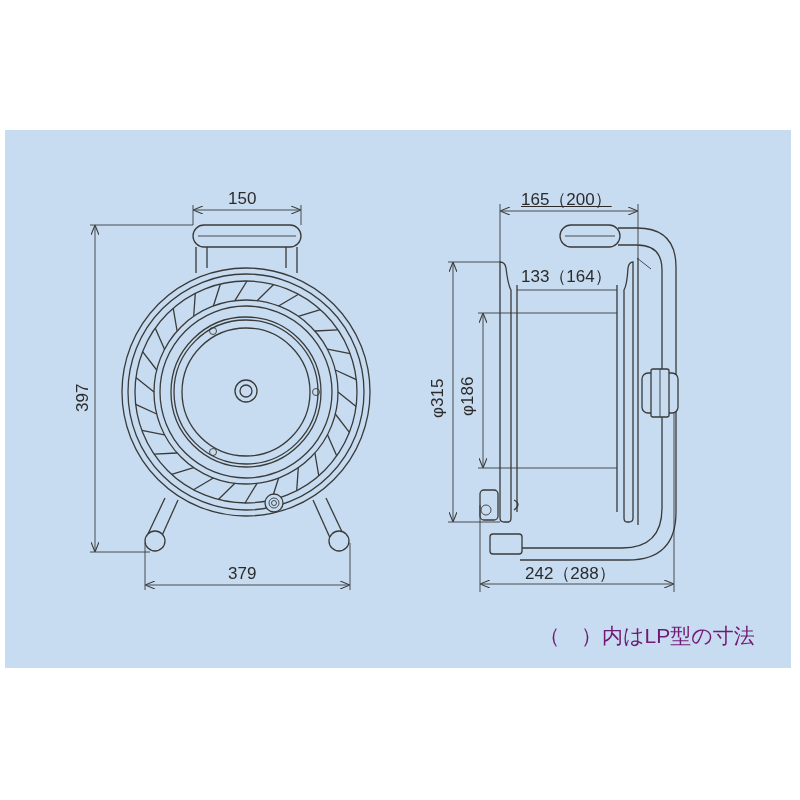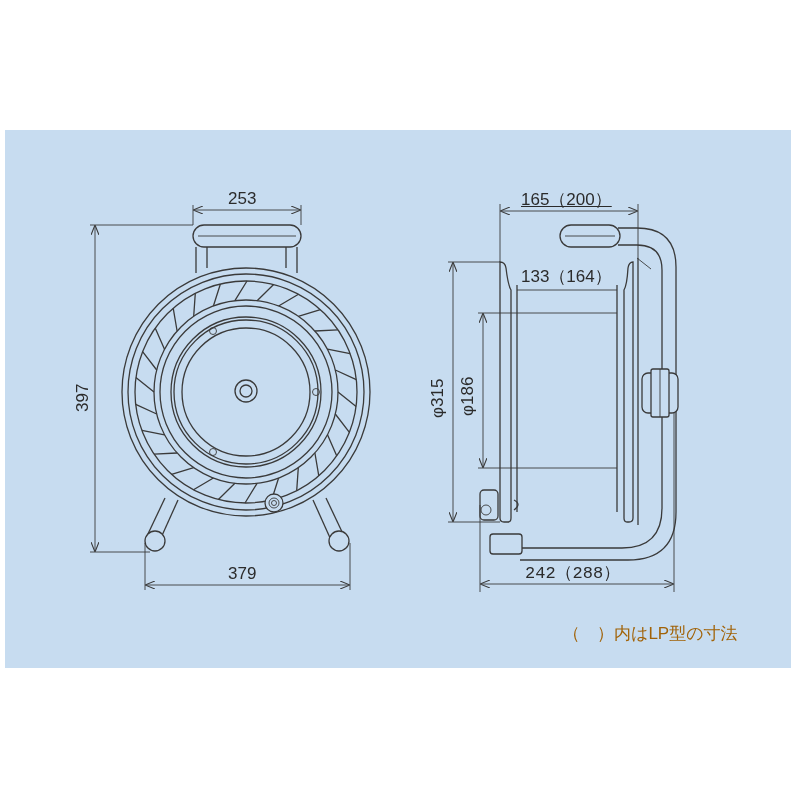--- a/index.html
+++ b/index.html
@@ -4,21 +4,21 @@
 <style>
   html, body { margin:0; padding:0; background:#ffffff; }
   body { width:800px; height:800px; position:relative; overflow:hidden; font-family:"Liberation Sans", sans-serif; }
   .panel { position:absolute; left:5px; top:130px; width:786px; height:538px; background:#c7dcf0; }
   svg { position:absolute; left:0; top:0; }
   .ln { fill:none; stroke:#3a3a3a; stroke-width:1.3; }
   .thin { fill:none; stroke:#3a3a3a; stroke-width:0.9; }
   .fillp { fill:#c7dcf0; stroke:#3a3a3a; stroke-width:1.3; }
   .lbl { position:absolute; color:#2b2b2b; font-size:17px; white-space:nowrap; line-height:1; }
   .vert { transform-origin:left top; transform:rotate(-90deg); }
-  .note { position:absolute; left:563px; top:622px; font-size:17px; color:#a16207; white-space:nowrap; }
+  .note { position:absolute; left:539px; top:622px; font-size:21px; color:#701a75; white-space:nowrap; }
 </style>
 </head>
 <body>
 
 <div class="panel"></div>
 
 <svg width="800" height="800" viewBox="0 0 800 800">
   <defs>
     <marker id="arr" markerWidth="10" markerHeight="8" refX="9" refY="4" orient="auto-start-reverse" markerUnits="userSpaceOnUse">
       <path d="M0,0 L10,4 L0,8" fill="none" stroke="#3a3a3a" stroke-width="1.1"></path>
@@ -115,23 +115,23 @@
     <path class="thin" d="M453,263 L453,521" marker-start="url(#arr)" marker-end="url(#arr)"></path>
 
     <path class="thin" d="M478,313 L517,313 M478,468 L517,468"></path>
     <path class="thin" d="M483,314 L483,467" marker-start="url(#arr)" marker-end="url(#arr)"></path>
 
     <path class="thin" d="M480,505 L480,592 M674,412 L674,592"></path>
     <path class="thin" d="M481,584 L673,584" marker-start="url(#arr)" marker-end="url(#arr)"></path>
   </g>
 </svg>
 
-<div class="lbl" style="left:228px;top:190px;">253</div>
+<div class="lbl" style="left:228px;top:190px;">150</div>
 <div class="lbl vert" style="left:74px;top:412px;">397</div>
 <div class="lbl" style="left:228px;top:565px;">379</div>
 
 <div class="lbl" style="left:521px;top:191px;text-decoration:underline;">165（200）</div>
 <div class="lbl" style="left:521px;top:268px;">133（164）</div>
 <div class="lbl vert" style="left:429px;top:418px;">φ315</div>
 <div class="lbl vert" style="left:459px;top:416px;">φ186</div>
-<div class="lbl" style="left:525px;top:565px;font-family:Liberation Mono, monospace;">242（288）</div>
+<div class="lbl" style="left:525px;top:565px;">242（288）</div>
 
 <div class="note">（　）内はLP型の寸法</div>
 
 </body></html>

